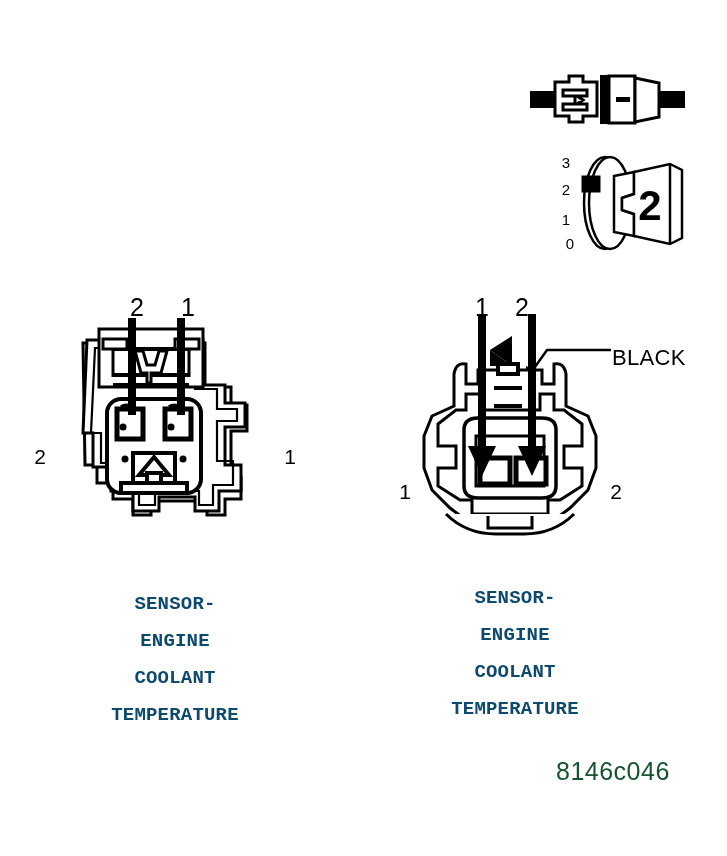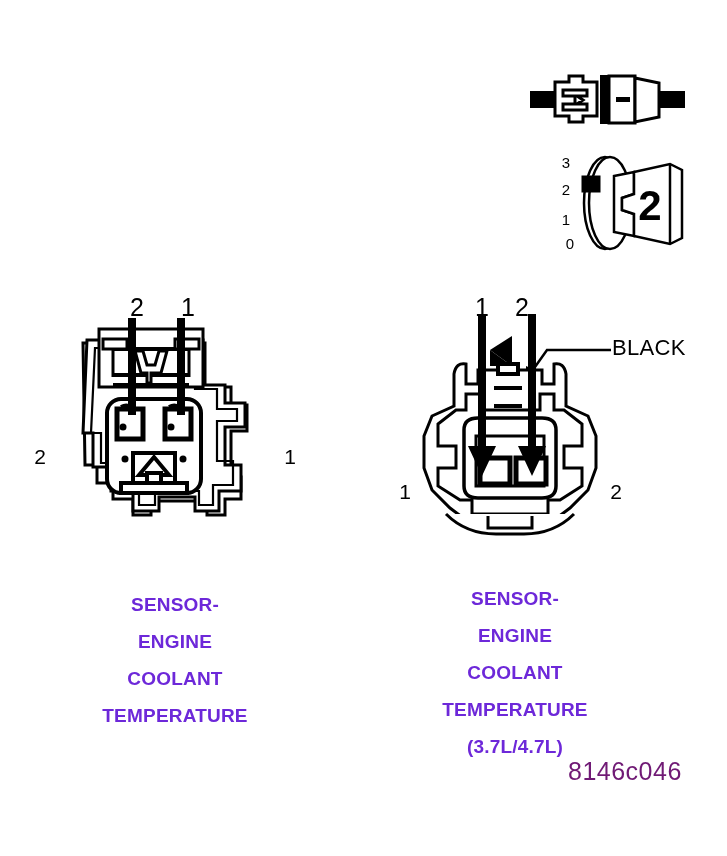--- a/index.html
+++ b/index.html
@@ -22,33 +22,33 @@
   .abs { position: absolute; }
 
   
   .caption {
     position: absolute;
     text-align: center;
     font-weight: bold;
     font-size: 19px;
     letter-spacing: 0.2px;
     line-height: 37px;
-    color: #6d28d9;
-    white-space: nowrap;
+    color: #0c4a6e;
+    white-space: nowrap;
+    font-family: Liberation Mono, monospace;
   }
   .caption-line { display: block; }
 
   .fig-id {
     position: absolute;
     font-size: 25px;
     font-weight: normal;
     letter-spacing: 0.5px;
-    color: #701a75;
-    white-space: nowrap;
-    margin-left: 12px;
+    color: #14532d;
+    white-space: nowrap;
   }
 
   .pin-num {
     position: absolute;
     font-size: 25px;
     font-weight: normal;
     color: #000;
     text-align: center;
     line-height: 1;
     white-space: nowrap;
@@ -210,21 +210,21 @@
     <span class="caption-line">COOLANT</span>
     <span class="caption-line">TEMPERATURE</span>
   </div>
 
   <div class="pin-num" style="left:471px; top:295px; width:22px;">1</div>
   <div class="pin-num" style="left:511px; top:295px; width:22px;">2</div>
 
   <div class="side-num" style="left:396px; top:481px; width:18px;">1</div>
   <div class="side-num" style="left:607px; top:481px; width:18px;">2</div>
 
-  <div class="wire-label" style="left:612px; top:335px;">BLACK</div>
+  <div class="wire-label" style="left:612px; top:345px;">BLACK</div>
 
   <div class="abs" style="left:525px; top:328px; width:90px; height:50px;">
     <svg width="90" height="50" viewBox="0 0 90 50">
       <path d="M5 46 L22 22 L86 22" fill="none" stroke="#000" stroke-width="2.5"></path>
       <path d="M1 38 L12 43 L1 48 Z" fill="#000" stroke="none"></path>
     </svg>
   </div>
 
   <div class="abs" style="left:410px; top:318px; width:200px; height:240px;">
     <svg width="200" height="240" viewBox="0 0 200 240">
@@ -268,18 +268,17 @@
         <path d="M108 128 L136 128 L122 158 Z" fill="#000" stroke="none"></path>
       </g>
     </svg>
   </div>
 
   <div class="caption" style="left:370px; top:580px; width:290px;">
     <span class="caption-line">SENSOR-</span>
     <span class="caption-line">ENGINE</span>
     <span class="caption-line">COOLANT</span>
     <span class="caption-line">TEMPERATURE</span>
-    <span class="caption-line">(3.7L/4.7L)</span>
   </div>
 
   <div class="fig-id" style="left:556px; top:757px;">8146c046</div>
 
 </div>
 
 </body></html>

